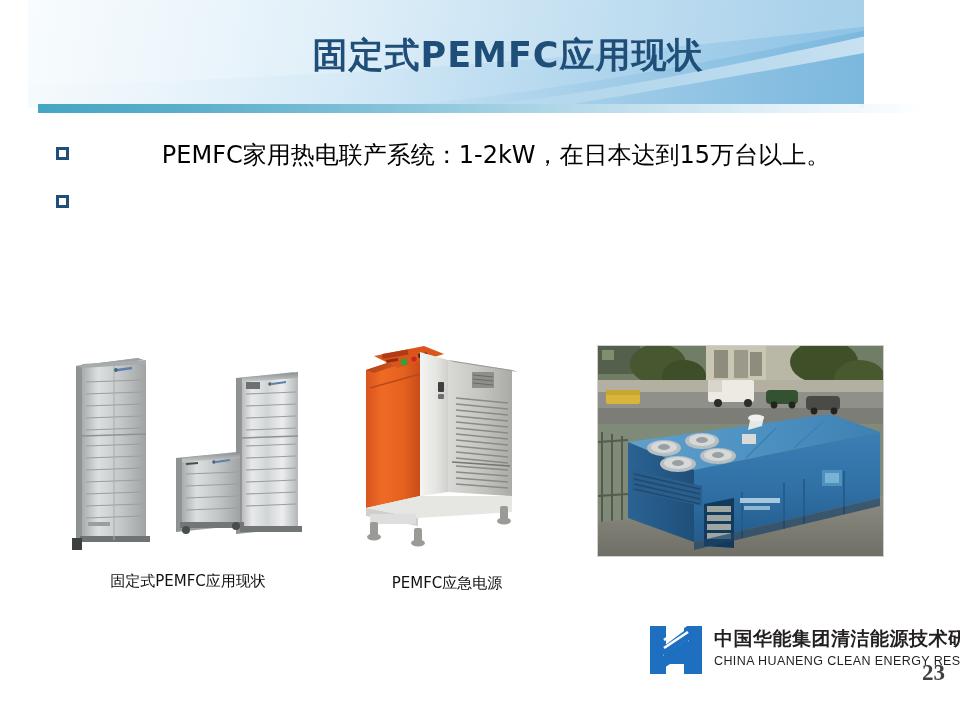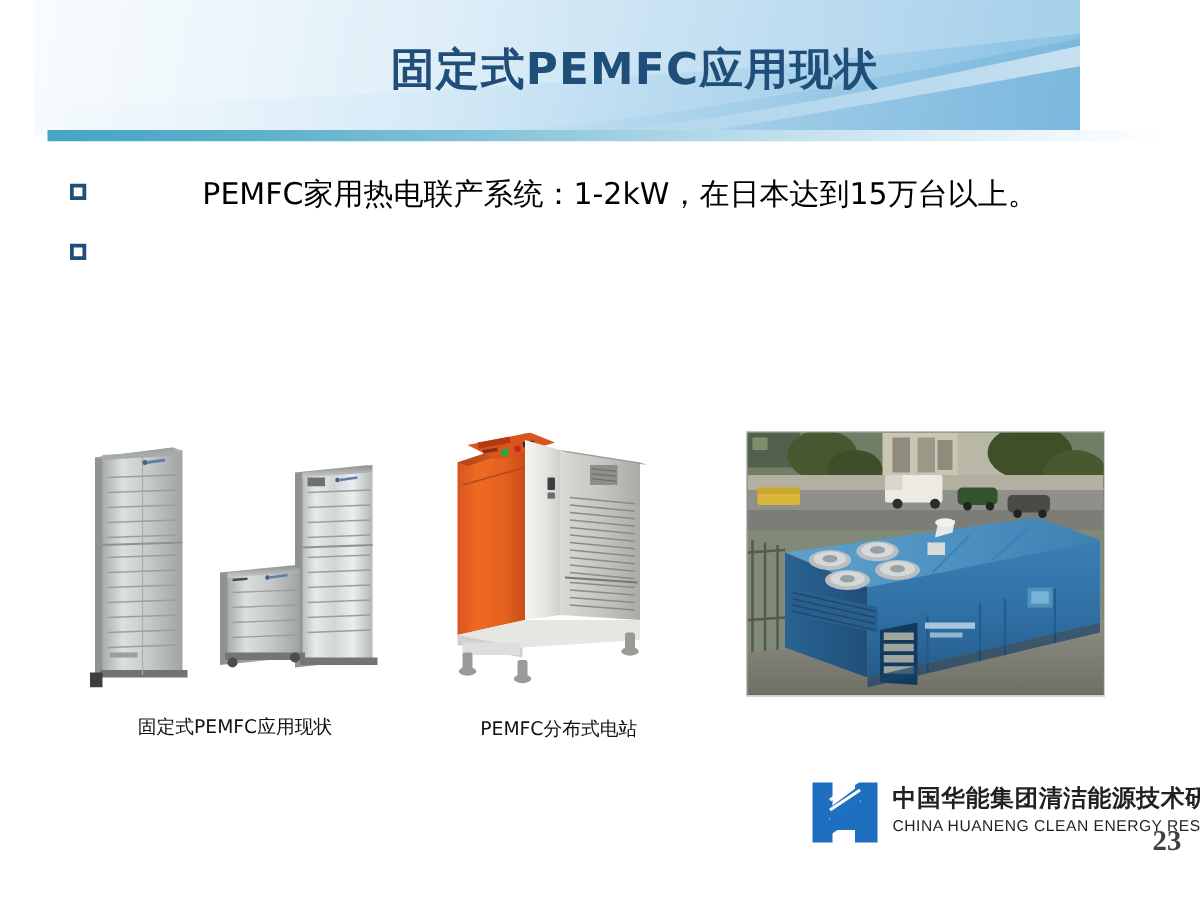--- a/index.html
+++ b/index.html
@@ -404,21 +404,21 @@
 
         <g fill="#9a9a97">
           <rect x="18" y="176" width="8" height="14" rx="2"></rect>
           <ellipse cx="22" cy="191" rx="7" ry="3.5"></ellipse>
           <rect x="62" y="182" width="8" height="14" rx="2"></rect>
           <ellipse cx="66" cy="197" rx="7" ry="3.5"></ellipse>
           <rect x="148" y="160" width="8" height="14" rx="2"></rect>
           <ellipse cx="152" cy="175" rx="7" ry="3.5"></ellipse>
         </g>
       </svg>
-      <div class="fig-caption" style="left:-10px; top:228px; width:210px;">PEMFC分布式电站</div>
+      <div class="fig-caption" style="left:-10px; top:228px; width:210px;">PEMFC应急电源</div>
     </div>
 
     <div class="figure" id="fig-container">
       <svg width="285" height="210" viewBox="0 0 285 210">
         <defs>
           <linearGradient id="blueFront" x1="0" y1="0" x2="0" y2="1">
             <stop offset="0%" stop-color="#3b7fb5"></stop>
             <stop offset="55%" stop-color="#2f6fa4"></stop>
             <stop offset="100%" stop-color="#245b8a"></stop>
           </linearGradient>

